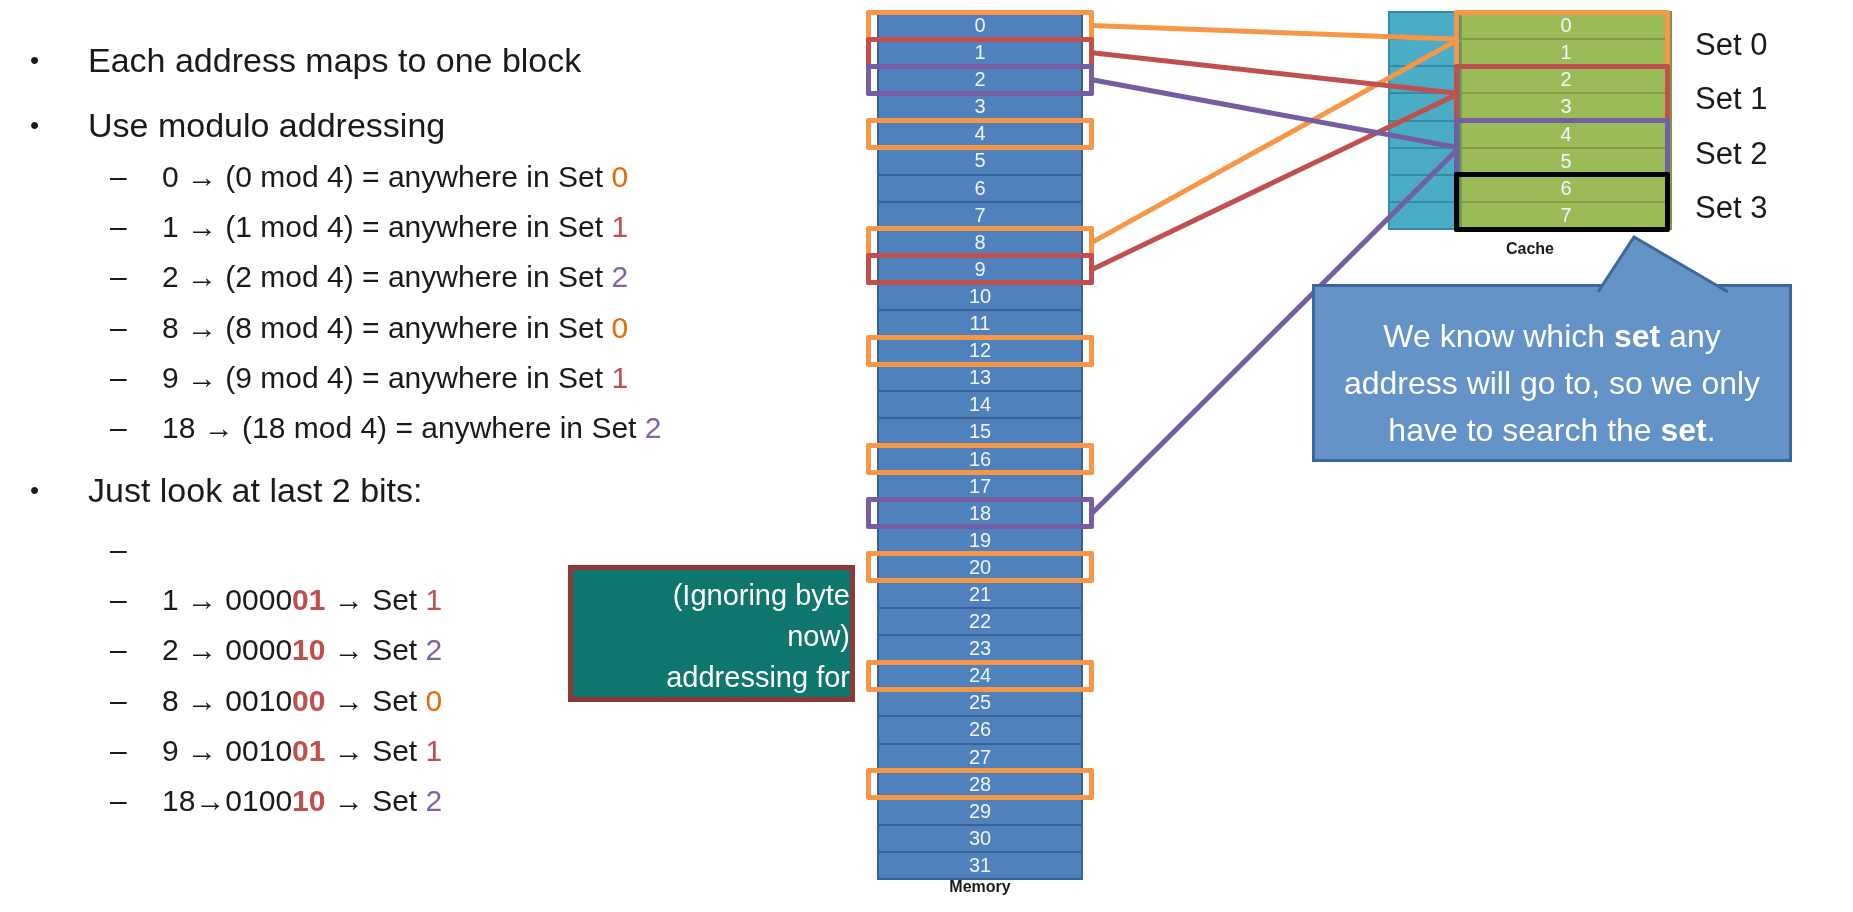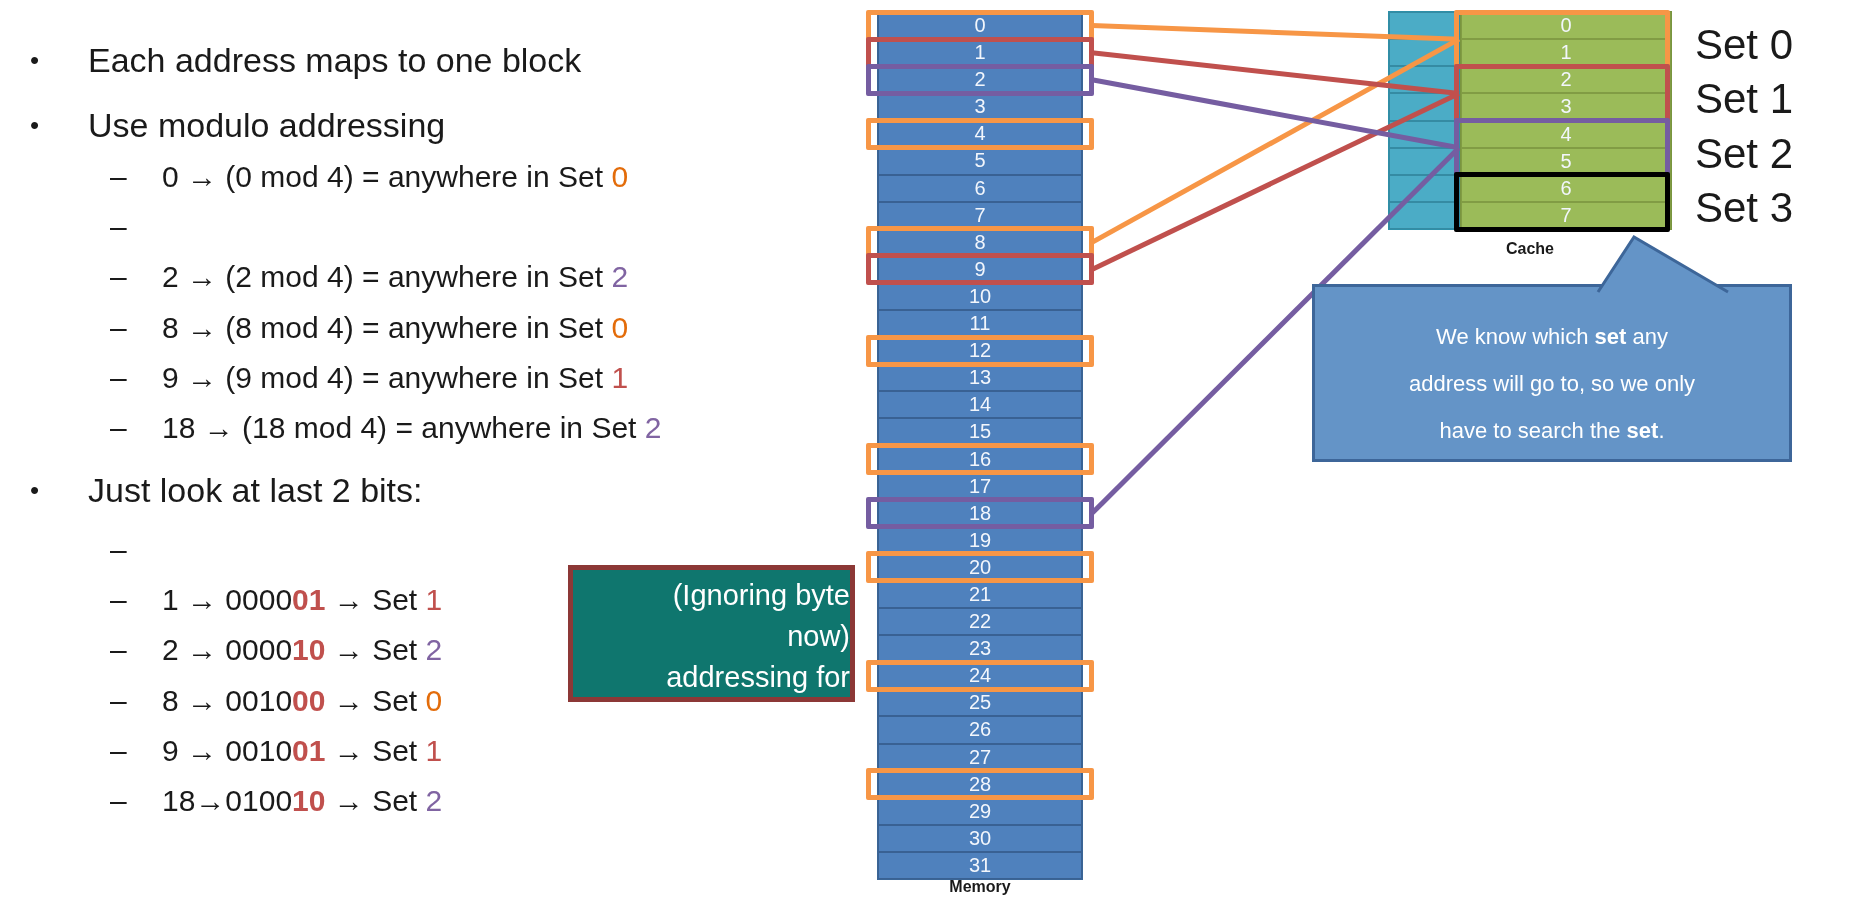--- a/index.html
+++ b/index.html
@@ -37,45 +37,45 @@
 
   
   .tag-col{left:1389px;top:12px;width:70px;z-index:1;outline:1px solid #2E8FA8;}
   .trow{height:27.15px;background:#4BACC6;box-shadow:inset 0 0 0 1px rgba(20,90,110,.4);}
   .cache-col{left:1461px;top:12px;width:210px;z-index:3;outline:1px solid #79953F;}
   .crow{height:27.15px;background:#9BBB59;box-shadow:inset 0 0 0 1px rgba(80,100,30,.35);
         text-align:center;color:#F2F6FC;font-size:20px;line-height:27.15px;}
   .set-outline{position:absolute;left:1454px;width:216px;height:59.3px;
                box-sizing:border-box;border:5px solid;border-radius:2px;z-index:5;}
   .set-label{position:absolute;left:1695px;width:130px;height:40px;line-height:40px;
-             font-size:42px;z-index:4;}
+             font-size:31px;z-index:4;}
 
   
   #line-svg{left:0;top:0;z-index:2;}
   #pointer-svg{left:0;top:0;z-index:7;}
 
   
   .bubble{left:1312px;top:284px;width:480px;height:178px;box-sizing:border-box;
           background:#6494C7;border:3px solid #3D6699;z-index:6;
-          color:#ffffff;font-size:22px;line-height:47px;text-align:center;padding-top:26px;}
+          color:#ffffff;font-size:32px;line-height:47px;text-align:center;padding-top:26px;}
 </style>
 </head>
 <body>
 
 <div class="abs main-bullet" style="left:30px;top:38px">
   <span class="marker">•</span>
   <span>Each address maps to one block</span>
 </div>
 <div class="abs main-bullet" style="left:30px;top:103px">
   <span class="marker">•</span>
   <span>Use modulo addressing</span>
 </div>
 <div id="modulo-list" class="sub-list" style="top:152px">
     <div class="sub-item"><span class="dash">–</span><span><span>0 → (0 mod 4) = anywhere in Set </span><span class="seg-set0">0</span></span></div>
-    <div class="sub-item"><span class="dash">–</span></div>
+    <div class="sub-item"><span class="dash">–</span><span><span>1 → (1 mod 4) = anywhere in Set </span><span class="seg-set1">1</span></span></div>
     <div class="sub-item"><span class="dash">–</span><span><span>2 → (2 mod 4) = anywhere in Set </span><span class="seg-set2">2</span></span></div>
     <div class="sub-item"><span class="dash">–</span><span><span>8 → (8 mod 4) = anywhere in Set </span><span class="seg-set0">0</span></span></div>
     <div class="sub-item"><span class="dash">–</span><span><span>9 → (9 mod 4) = anywhere in Set </span><span class="seg-set1">1</span></span></div>
     <div class="sub-item"><span class="dash">–</span><span><span>18 → (18 mod 4) = anywhere in Set </span><span class="seg-set2">2</span></span></div>
   </div>
 <div class="abs main-bullet" style="left:30px;top:468px">
   <span class="marker">•</span>
   <span>Just look at last 2 bits:</span>
 </div>
 <div id="bits-list" class="sub-list" style="top:525px">

